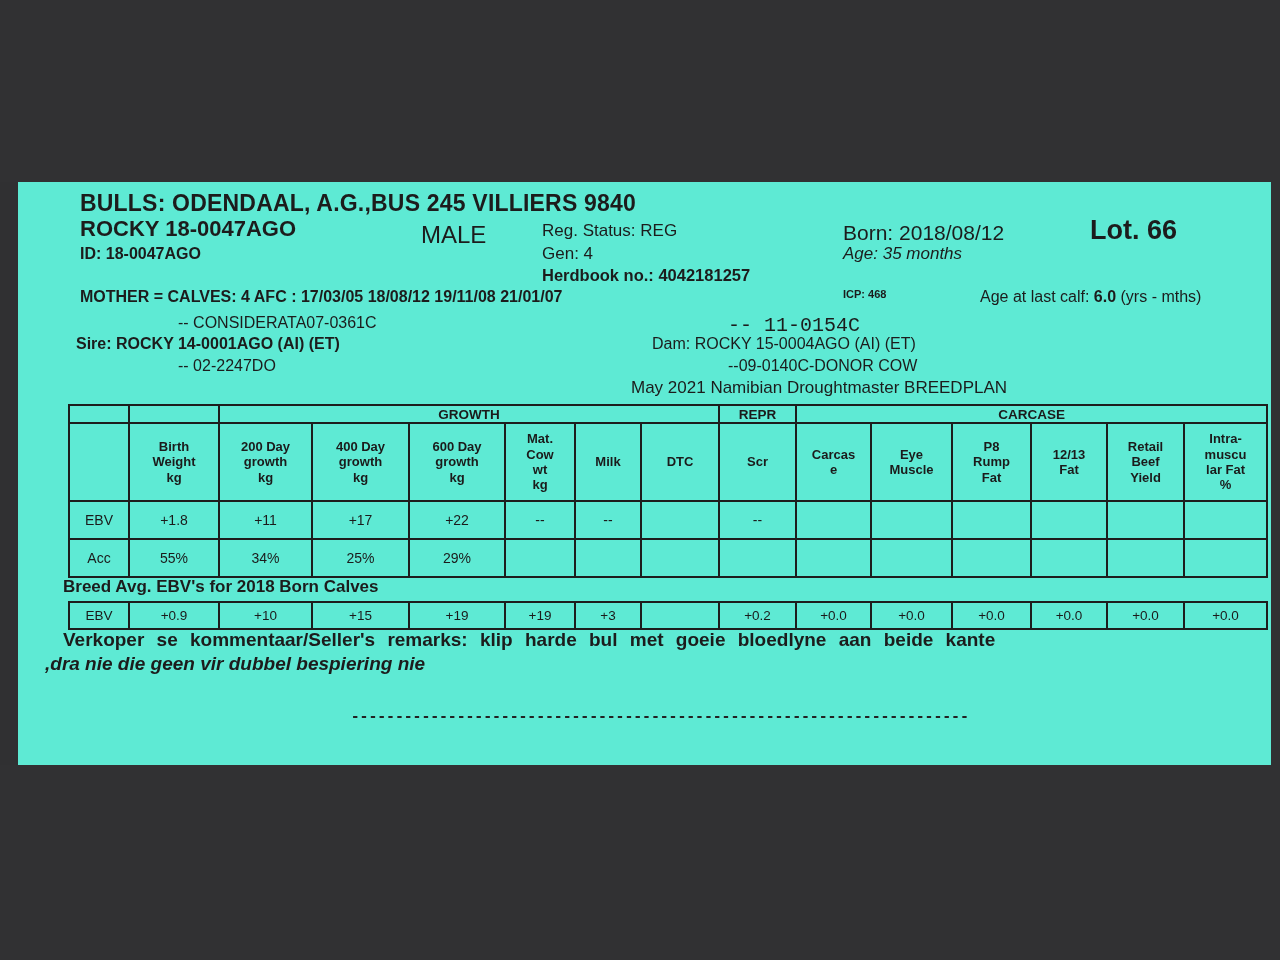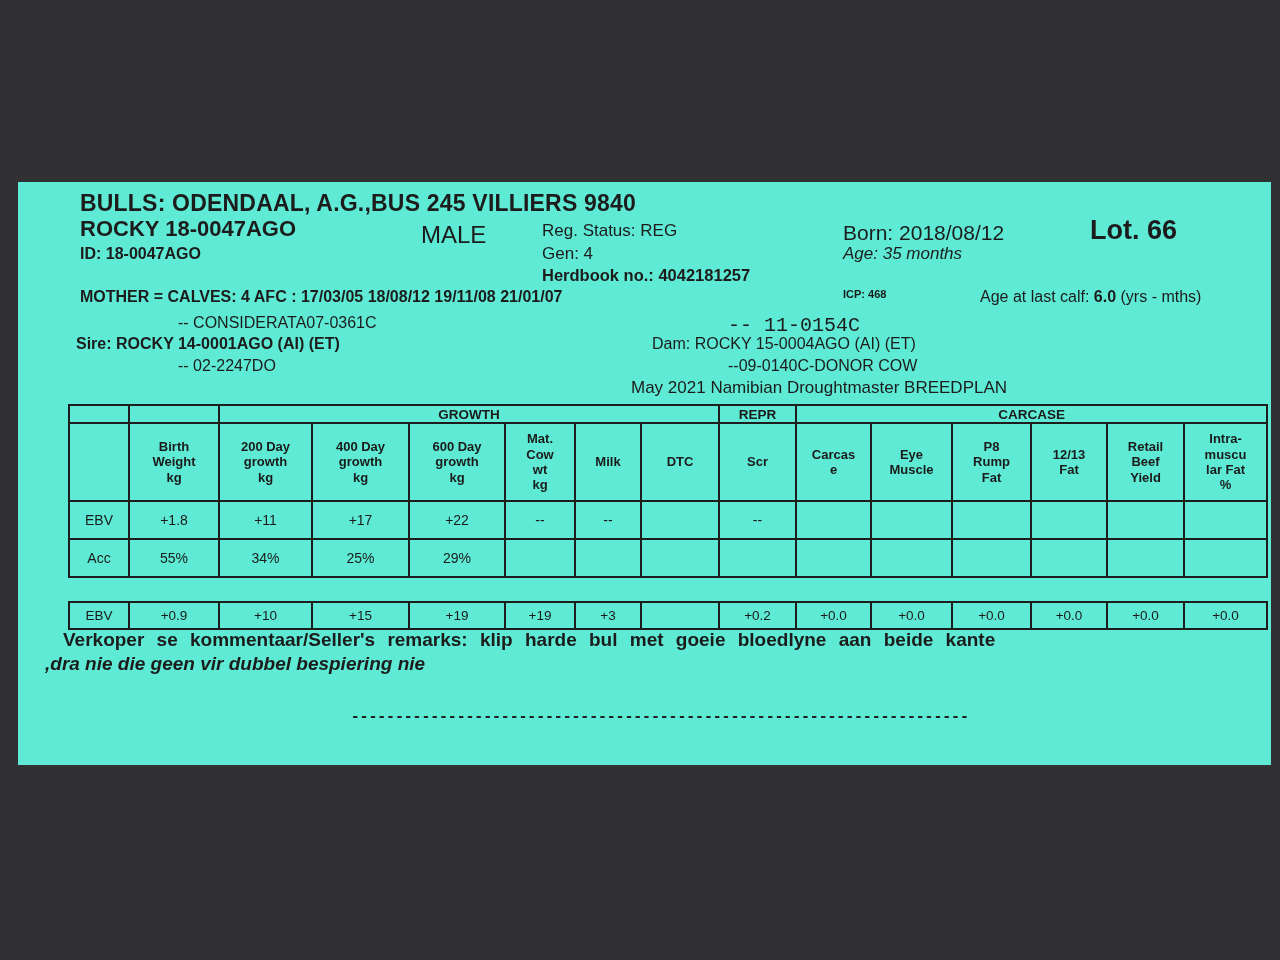--- a/index.html
+++ b/index.html
@@ -196,20 +196,21 @@
         <td></td>
         <td></td>
         <td></td>
         <td></td>
         <td></td>
         <td></td>
       </tr>
     </tbody>
       </table>
 
+    <div class="abs breed-avg-label">Breed Avg. EBV's for 2018 Born Calves</div>
 
     <table class="ebv avg-ebv">
       <colgroup>
         <col style="width:60px">
           <col style="width:90px">
           <col style="width:93px">
           <col style="width:97px">
         <col style="width:96px">
           <col style="width:70px">
           <col style="width:66px">

